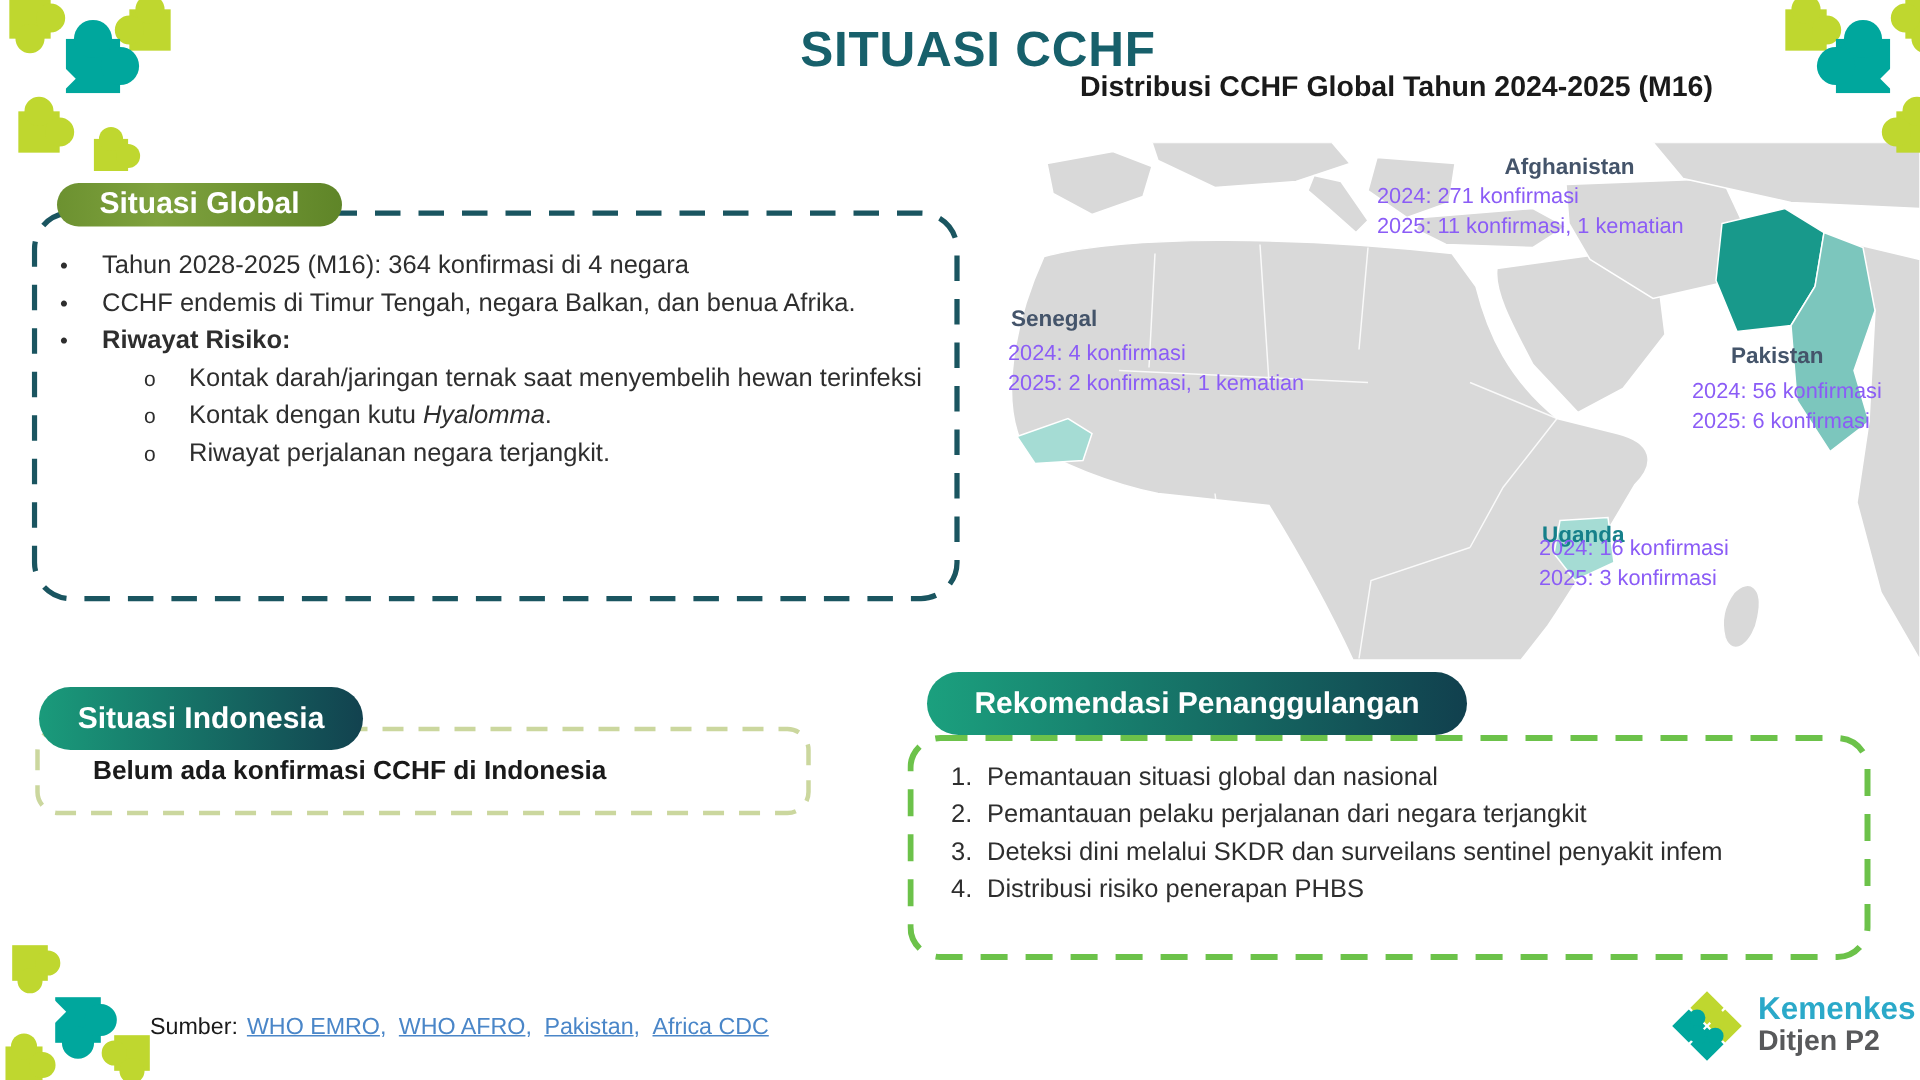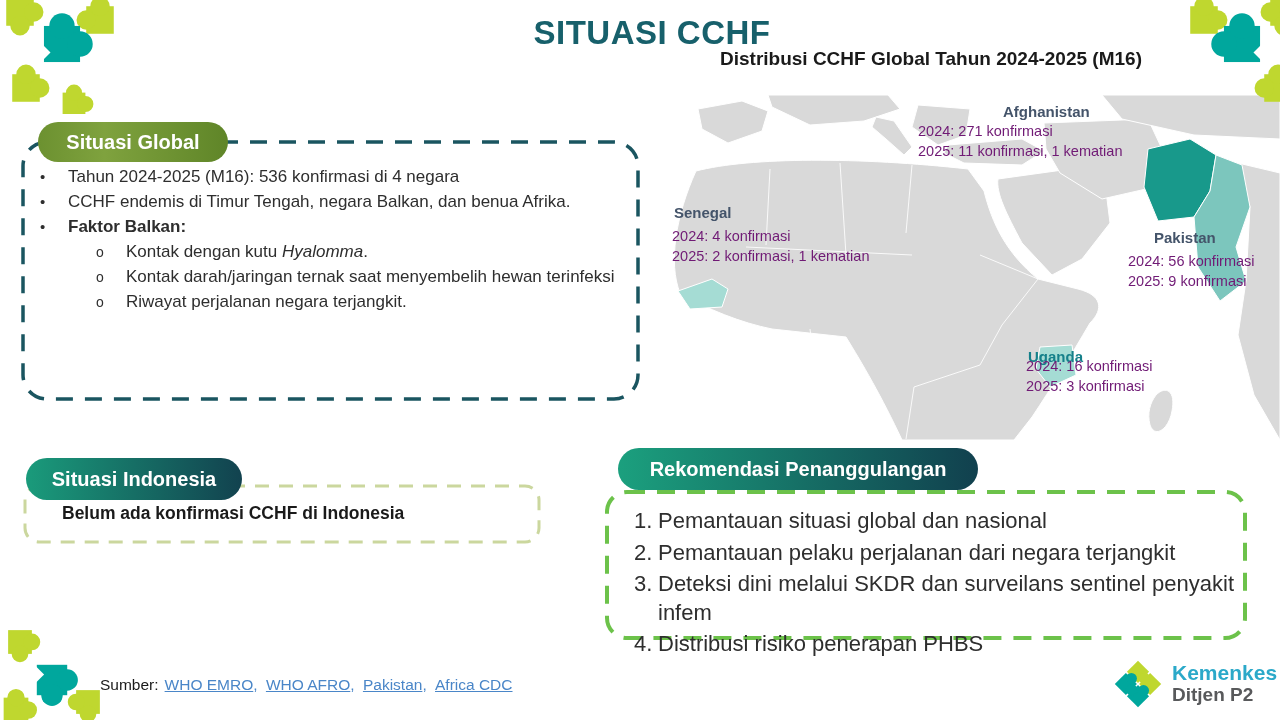--- a/index.html
+++ b/index.html
@@ -18,27 +18,27 @@
   }
   
   .deco{position:absolute;z-index:6;pointer-events:none;}
   .deco-tl{left:0;top:0;}
   .deco-tr{right:0;top:0;}
   .deco-bl{left:0;bottom:0;}
   
   .map-area{position:absolute;left:650px;top:95px;width:630px;height:345px;z-index:1;}
   .country-name{position:absolute;z-index:3;font-size:15px;font-weight:bold;color:#44546A;white-space:nowrap;}
   .country-name.teal{color:#15808A;}
-  .country-stats{position:absolute;z-index:3;font-size:14.5px;color:#701a75;line-height:19.5px;white-space:nowrap;}
+  .country-stats{position:absolute;z-index:3;font-size:14.5px;color:#8b5cf6;line-height:19.5px;white-space:nowrap;}
   
   .pill{
     position:absolute;z-index:4;display:flex;align-items:center;justify-content:center;
     color:#fff;font-weight:bold;font-size:20px;border-radius:22px;white-space:nowrap;
   }
-  .pill-green{left:38px;top:122px;width:190px;height:40px;
+  .pill-green{left:38px;top:122px;width:190px;height:29px;
     background:linear-gradient(90deg,#6C9130,#7FA23E 35%,#5F8528);}
   .pill-teal-1{left:26px;top:458px;width:216px;height:42px;
     background:linear-gradient(90deg,#1A9B7B,#12424F);}
   .pill-teal-2{left:618px;top:448px;width:360px;height:42px;
     background:linear-gradient(90deg,#1BA07E,#11404E);}
   
   .dash-box{position:absolute;z-index:2;}
   
   .global-content{position:absolute;left:40px;top:166px;width:586px;z-index:3;
     font-size:17px;line-height:1.3;color:#2e2e2e;}
@@ -49,21 +49,21 @@
   .b.sub .marker{flex:0 0 30px;}
   .b.sub .marker.oo::before{content:"o";font-size:14px;}
   .b .txt{flex:1;}
   .bold{font-weight:bold;}
   .just{text-align:justify;}
   
   .indo-text{position:absolute;left:62px;top:503px;z-index:3;
     font-size:17.5px;font-weight:bold;color:#1a1a1a;}
   
   .rek-content{position:absolute;left:634px;top:507px;width:600px;z-index:3;
-    font-size:22px;line-height:1.3;color:#2e2e2e;counter-reset:rek;}
+    font-size:17px;line-height:1.3;color:#2e2e2e;counter-reset:rek;}
   .r{display:flex;margin-bottom:3px;counter-increment:rek;}
   .r::before{content:counter(rek) ".";flex:0 0 24px;}
   .r .txt{flex:1;}
   
   .source-line{position:absolute;left:100px;top:676px;z-index:3;font-size:15.5px;color:#1a1a1a;}
   .source-line .src-label{margin-right:6px;}
   .src-link{color:#4A86C8;text-decoration:underline;cursor:pointer;}
   .sep{color:#4A86C8;margin-right:4px;}
   .logo{position:absolute;left:1112px;top:658px;z-index:3;display:flex;align-items:center;}
   .logo-text{margin-left:8px;}
@@ -146,52 +146,52 @@
     <div>2025: 11 konfirmasi, 1 kematian</div>
   </div>
   <div class="country-name" style="left:674px;top:204px;">Senegal</div>
   <div class="country-stats" style="left:672px;top:227px;">
     <div>2024: 4 konfirmasi</div>
     <div>2025: 2 konfirmasi, 1 kematian</div>
   </div>
   <div class="country-name" style="left:1154px;top:229px;">Pakistan</div>
   <div class="country-stats" style="left:1128px;top:252px;">
     <div>2024: 56 konfirmasi</div>
-    <div>2025: 9 konfirmasi</div>
+    <div>2025: 6 konfirmasi</div>
   </div>
   <div class="country-name teal" style="left:1028px;top:348px;">Uganda</div>
   <div class="country-stats" style="left:1026px;top:357px;">
     <div>2024: 16 konfirmasi</div>
     <div>2025: 3 konfirmasi</div>
   </div>
 
   <svg class="dash-box" style="left:21px;top:140px;" width="620" height="262">
     <rect x="2" y="2" width="615" height="257" rx="24" fill="none" stroke="#1A5560" stroke-width="3.5" stroke-dasharray="17 12"></rect>
   </svg>
   <div class="pill pill-green">Situasi Global</div>
   <div class="global-content">
     <div class="b">
         <span class="marker dot"></span>
-        <span class="txt">Tahun 2024-2025 (M16): 536 konfirmasi di 4 negara</span>
+        <span class="txt">Tahun 2028-2025 (M16): 364 konfirmasi di 4 negara</span>
       </div>
     <div class="b">
         <span class="marker dot"></span>
         <span class="txt">CCHF endemis di Timur Tengah, negara Balkan, dan benua Afrika.</span>
       </div>
     <div class="b">
         <span class="marker dot"></span>
-        <span class="txt bold">Faktor Balkan:</span>
+        <span class="txt bold">Riwayat Risiko:</span>
+      </div>
+    <div class="b sub">
+        <span class="marker oo"></span>
+        <span class="txt just">Kontak darah/jaringan ternak saat menyembelih hewan terinfeksi</span>
       </div>
     <div class="b sub">
         <span class="marker oo"></span>
         <span class="txt"><span>Kontak dengan kutu </span><i>Hyalomma</i><span>.</span></span>
-      </div>
-    <div class="b sub">
-        <span class="marker oo"></span>
-        <span class="txt just">Kontak darah/jaringan ternak saat menyembelih hewan terinfeksi</span>
       </div>
     <div class="b sub">
         <span class="marker oo"></span>
         <span class="txt">Riwayat perjalanan negara terjangkit.</span>
       </div>
   </div>
 
   <svg class="dash-box" style="left:23px;top:484px;" width="520" height="62">
     <rect x="2" y="2" width="514" height="56" rx="14" fill="none" stroke="#CBD79E" stroke-width="3" stroke-dasharray="14 10"></rect>
   </svg>

